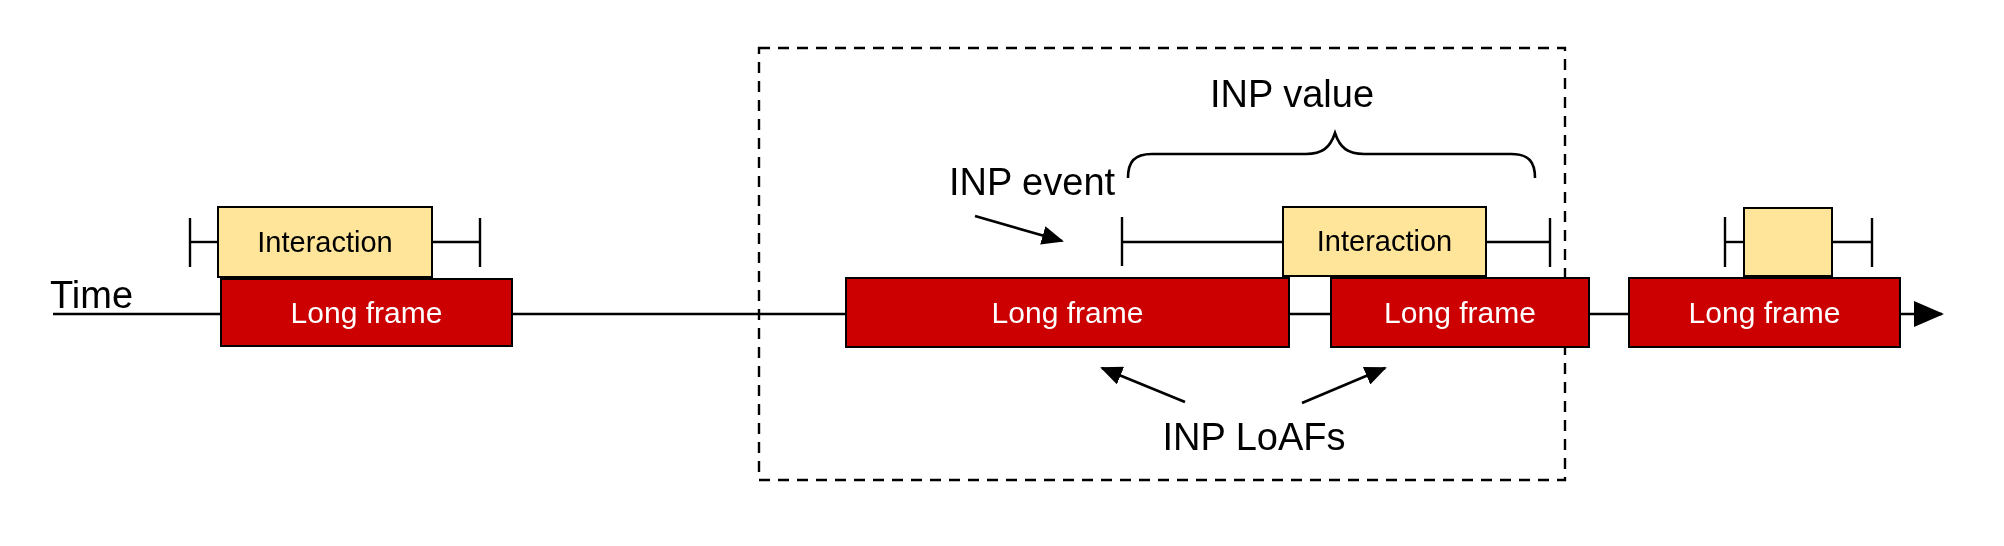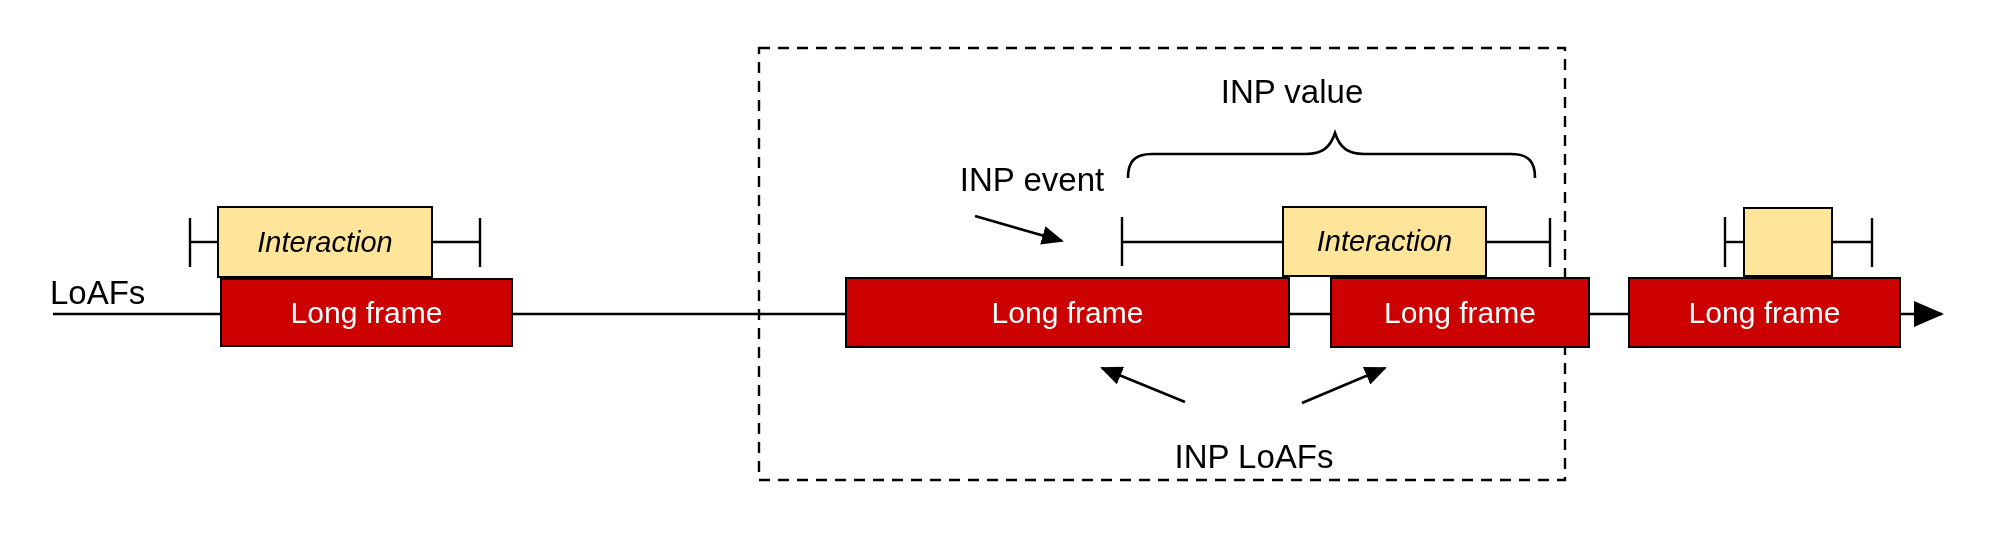--- a/index.html
+++ b/index.html
@@ -21,41 +21,40 @@
   .long-frame{
     background:var(--long-frame-fill,#cc0000);
     color:var(--long-frame-text,#ffffff);
     font-size:30px;
     margin-left:48px;
   }
   .interaction{
     background:var(--interaction-fill,#ffe599);
     color:#000000;
     font-size:29px;
-    font-style:italic;
   }
   .label{
     position:absolute;
     color:#000000;
-    font-size:33px;
+    font-size:38px;
     white-space:nowrap;
   }
   .centered{transform:translateX(-50%);}
   
   #frame-1{left:172px;top:278px;width:293px;height:69px;}
   #frame-2{left:797px;top:277px;width:445px;height:71px;}
   #frame-3{left:1282px;top:277px;width:260px;height:71px;}
   #frame-4{left:1580px;top:277px;width:273px;height:71px;}
   #interaction-1{left:217px;top:206px;width:216px;height:72px;}
   #interaction-2{left:1282px;top:206px;width:205px;height:71px;}
   #interaction-3{left:1743px;top:207px;width:90px;height:70px;}
   #time-label{left:50px;top:274px;}
   #inp-event-label{left:1032px;top:161px;}
   #inp-value-label{left:1292px;top:73px;}
-  #inp-loafs-label{left:1254px;top:438px;}
+  #inp-loafs-label{left:1254px;top:416px;}
 </style>
 </head>
 <body>
 
 <div class="canvas">
 
   <svg class="overlay" viewBox="0 0 2004 546">
     <defs>
       <marker id="ah-big" markerUnits="userSpaceOnUse" markerWidth="32" markerHeight="26" refX="28" refY="13" orient="auto">
         <path d="M0,0 L30,13 L0,26 Z" fill="#000000"></path>
@@ -105,18 +104,18 @@
 
   <div class="box long-frame" id="frame-1">Long frame</div>
   <div class="box long-frame" id="frame-2">Long frame</div>
   <div class="box long-frame" id="frame-3">Long frame</div>
   <div class="box long-frame" id="frame-4">Long frame</div>
 
   <div class="box interaction" id="interaction-1">Interaction</div>
   <div class="box interaction" id="interaction-2">Interaction</div>
   <div class="box interaction" id="interaction-3"></div>
 
-  <div class="label" id="time-label">LoAFs</div>
+  <div class="label" id="time-label">Time</div>
   <div class="label centered" id="inp-event-label">INP event</div>
   <div class="label centered" id="inp-value-label">INP value</div>
   <div class="label centered" id="inp-loafs-label">INP LoAFs</div>
 
 </div>
 
 </body></html>

